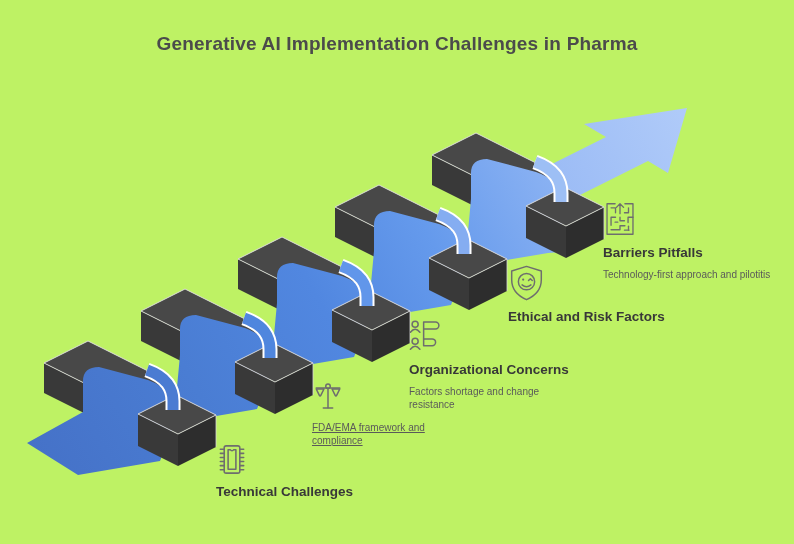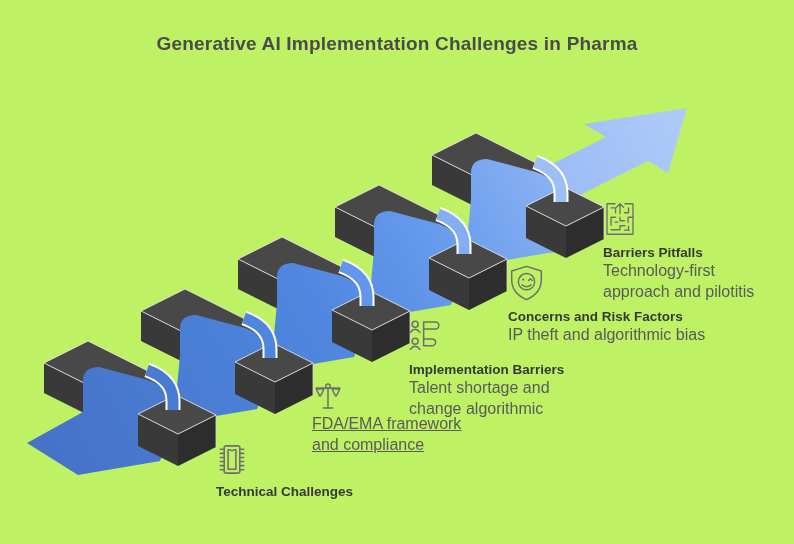--- a/index.html
+++ b/index.html
@@ -4,21 +4,21 @@
 <style>
   html,body{margin:0;padding:0;background:#ffffff;}
   #stage{position:relative;width:794px;height:544px;background:#bef264;overflow:hidden;
          font-family:"Liberation Sans", sans-serif;}
   #title{position:absolute;left:0;top:33px;width:100%;text-align:center;
          font-size:19px;font-weight:bold;color:#4b4b4b;letter-spacing:.2px;}
   #diagram{position:absolute;left:0;top:0;}
   .item{position:absolute;}
   .item .icon{display:block;}
   .item .head{font-size:13.5px;font-weight:bold;color:#383838;margin-top:6px;white-space:nowrap;}
-  .item .desc{font-size:16px;color:#5a5a5a;line-height:1.32;margin-top:0;}
+  .item .desc{font-size:10px;color:#5a5a5a;line-height:1.32;margin-top:8px;}
 </style>
 </head>
 <body>
 
 <div id="stage">
 
   <div id="title">Generative AI Implementation Challenges in Pharma</div>
 
   <svg id="diagram" width="794" height="544" viewBox="0 0 794 544">
     <defs>
@@ -124,34 +124,33 @@
   <div class="item" style="left:409px;top:318px;">
     <svg class="icon" width="34" height="38" viewBox="0 0 36 38" fill="none" stroke="#6e6e6e" stroke-width="1.6" stroke-linecap="round" stroke-linejoin="round">
       <circle cx="6.5" cy="5.5" r="3.2"></circle>
       <path d="M1.5 14 q5 -6.5 10 0"></path>
       <circle cx="6.5" cy="23.5" r="3.2"></circle>
       <path d="M1.5 32 q5 -6.5 10 0"></path>
       <path d="M15.5 11 V21"></path>
       <path d="M15.5 3.2 H28 a3.6 3.6 0 0 1 0 7.3 H15.5 Z"></path>
       <path d="M15.5 21 H24.5 a3.6 3.6 0 0 1 0 7.3 H15.5 Z"></path>
     </svg>
-    <div class="head">Implementation Barriers</div>
-    <div class="desc" style="width:160px;">Talent shortage and change algorithmic</div>
+    <div class="head">Organizational Concerns</div>
+    <div class="desc" style="width:160px;">Factors shortage and change resistance</div>
   </div>
 
   <div class="item" style="left:508px;top:264px;">
     <svg class="icon" width="37" height="39" viewBox="0 0 40 42" fill="none" stroke="#6e6e6e" stroke-width="1.6" stroke-linecap="round" stroke-linejoin="round">
       <path d="M20 2.5 L36 7.5 V17 Q36 31.5 20 38.5 Q4 31.5 4 17 V7.5 Z"></path>
       <circle cx="20" cy="19" r="8.8"></circle>
       <circle cx="16.4" cy="16.8" r="1.2" fill="#6e6e6e" stroke="none"></circle>
       <path d="M22.2 17.8 L24.2 15.8 L26.2 17.8"></path>
       <path d="M15.2 22.5 Q20 26.6 24.8 22.5"></path>
     </svg>
-    <div class="head">Concerns and Risk Factors</div>
-    <div class="desc" style="width:200px;">IP theft and algorithmic bias</div>
+    <div class="head">Ethical and Risk Factors</div>
   </div>
 
   <div class="item" style="left:603px;top:199px;">
     <svg class="icon" width="34" height="40" viewBox="0 0 38 44" fill="none" stroke="#6e6e6e" stroke-width="1.5" stroke-linecap="round" stroke-linejoin="round">
       <path d="M19 16 V5 M15 9 l4 -4 l4 4"></path>
       <path d="M13.5 5 H4.5 V39 H33.5 V5 H24.5"></path>
       <path d="M9 9.5 H14 V15"></path>
       <path d="M19 20 V24 H24"></path>
       <path d="M28.5 9.5 V15 H24"></path>
       <path d="M33.5 20 H28 V26"></path>

